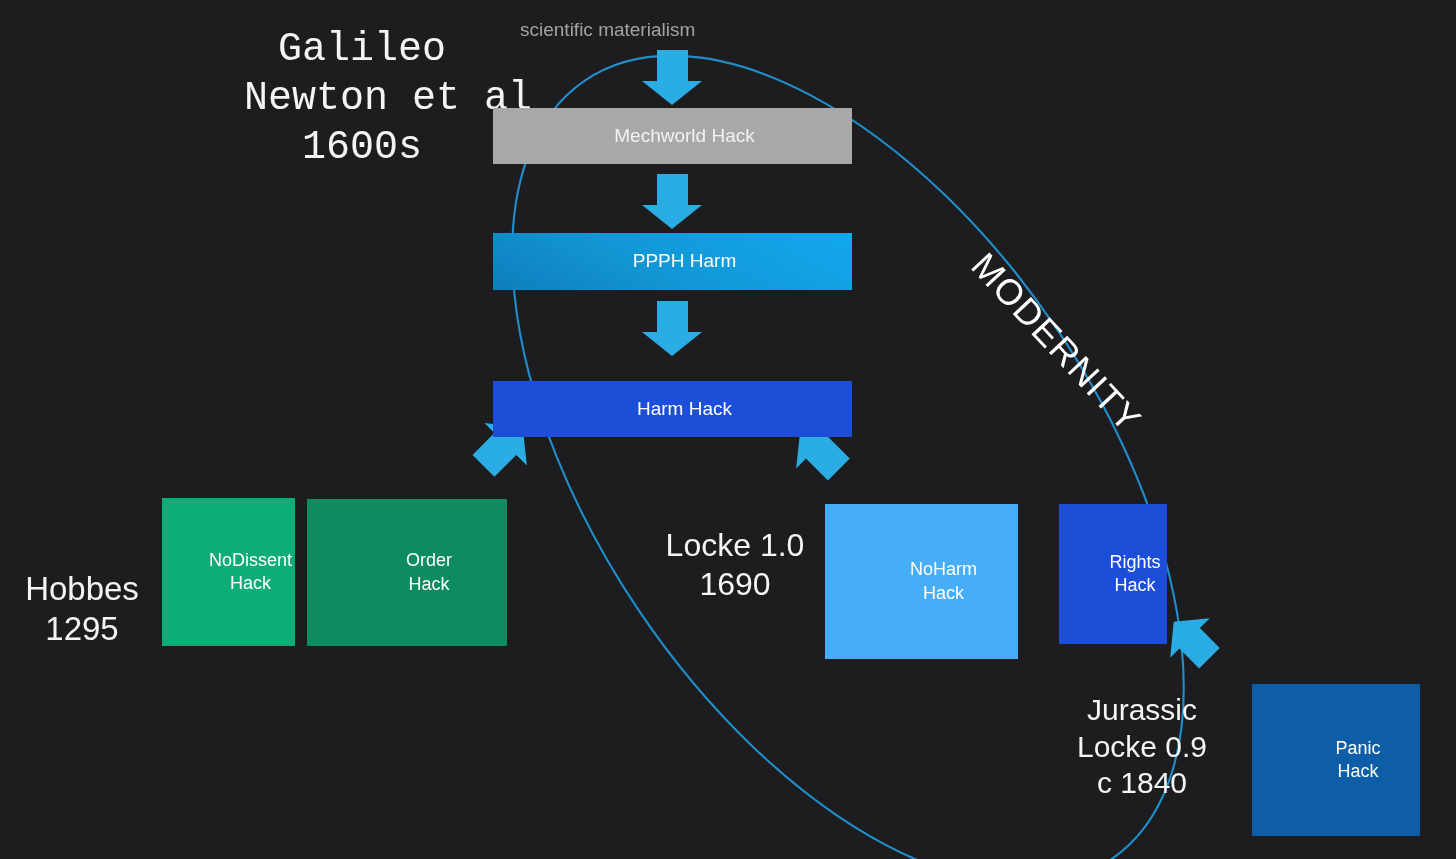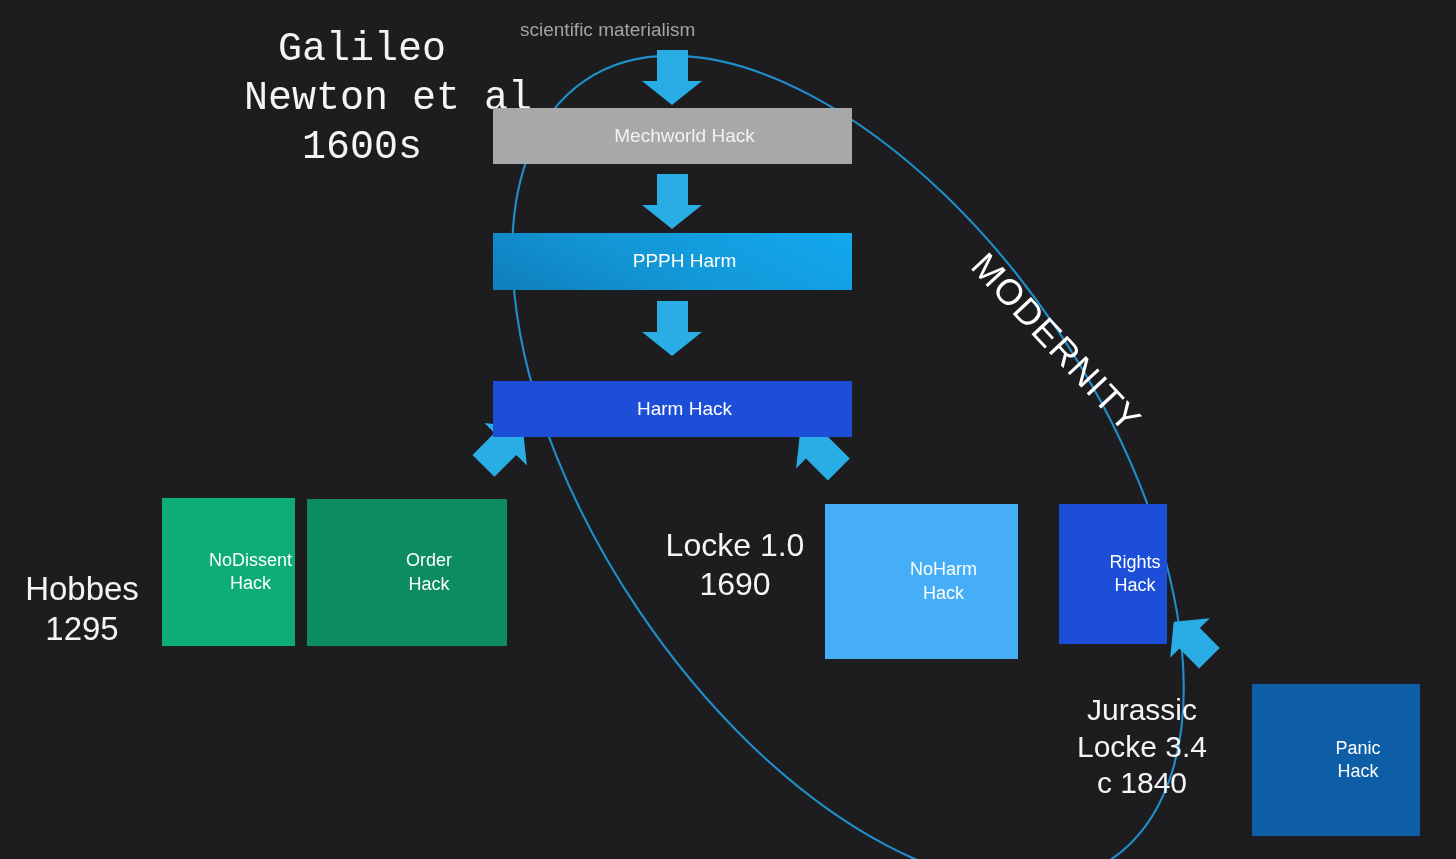--- a/index.html
+++ b/index.html
@@ -154,21 +154,21 @@
     <div>1295</div>
   </div>
 
   <div id="label-locke1" class="era-label">
     <div>Locke 1.0</div>
     <div>1690</div>
   </div>
 
   <div id="label-locke2" class="era-label">
     <div>Jurassic</div>
-    <div>Locke 3.4</div>
+    <div>Locke 0.9</div>
     <div>c 1840</div>
   </div>
 
   <div id="label-modernity">MODERNITY</div>
 
   <div id="box-mechworld" class="hack-box wide-box">
     <span>Mechworld Hack</span>
   </div>
 
   <div id="box-ppph" class="hack-box wide-box">

